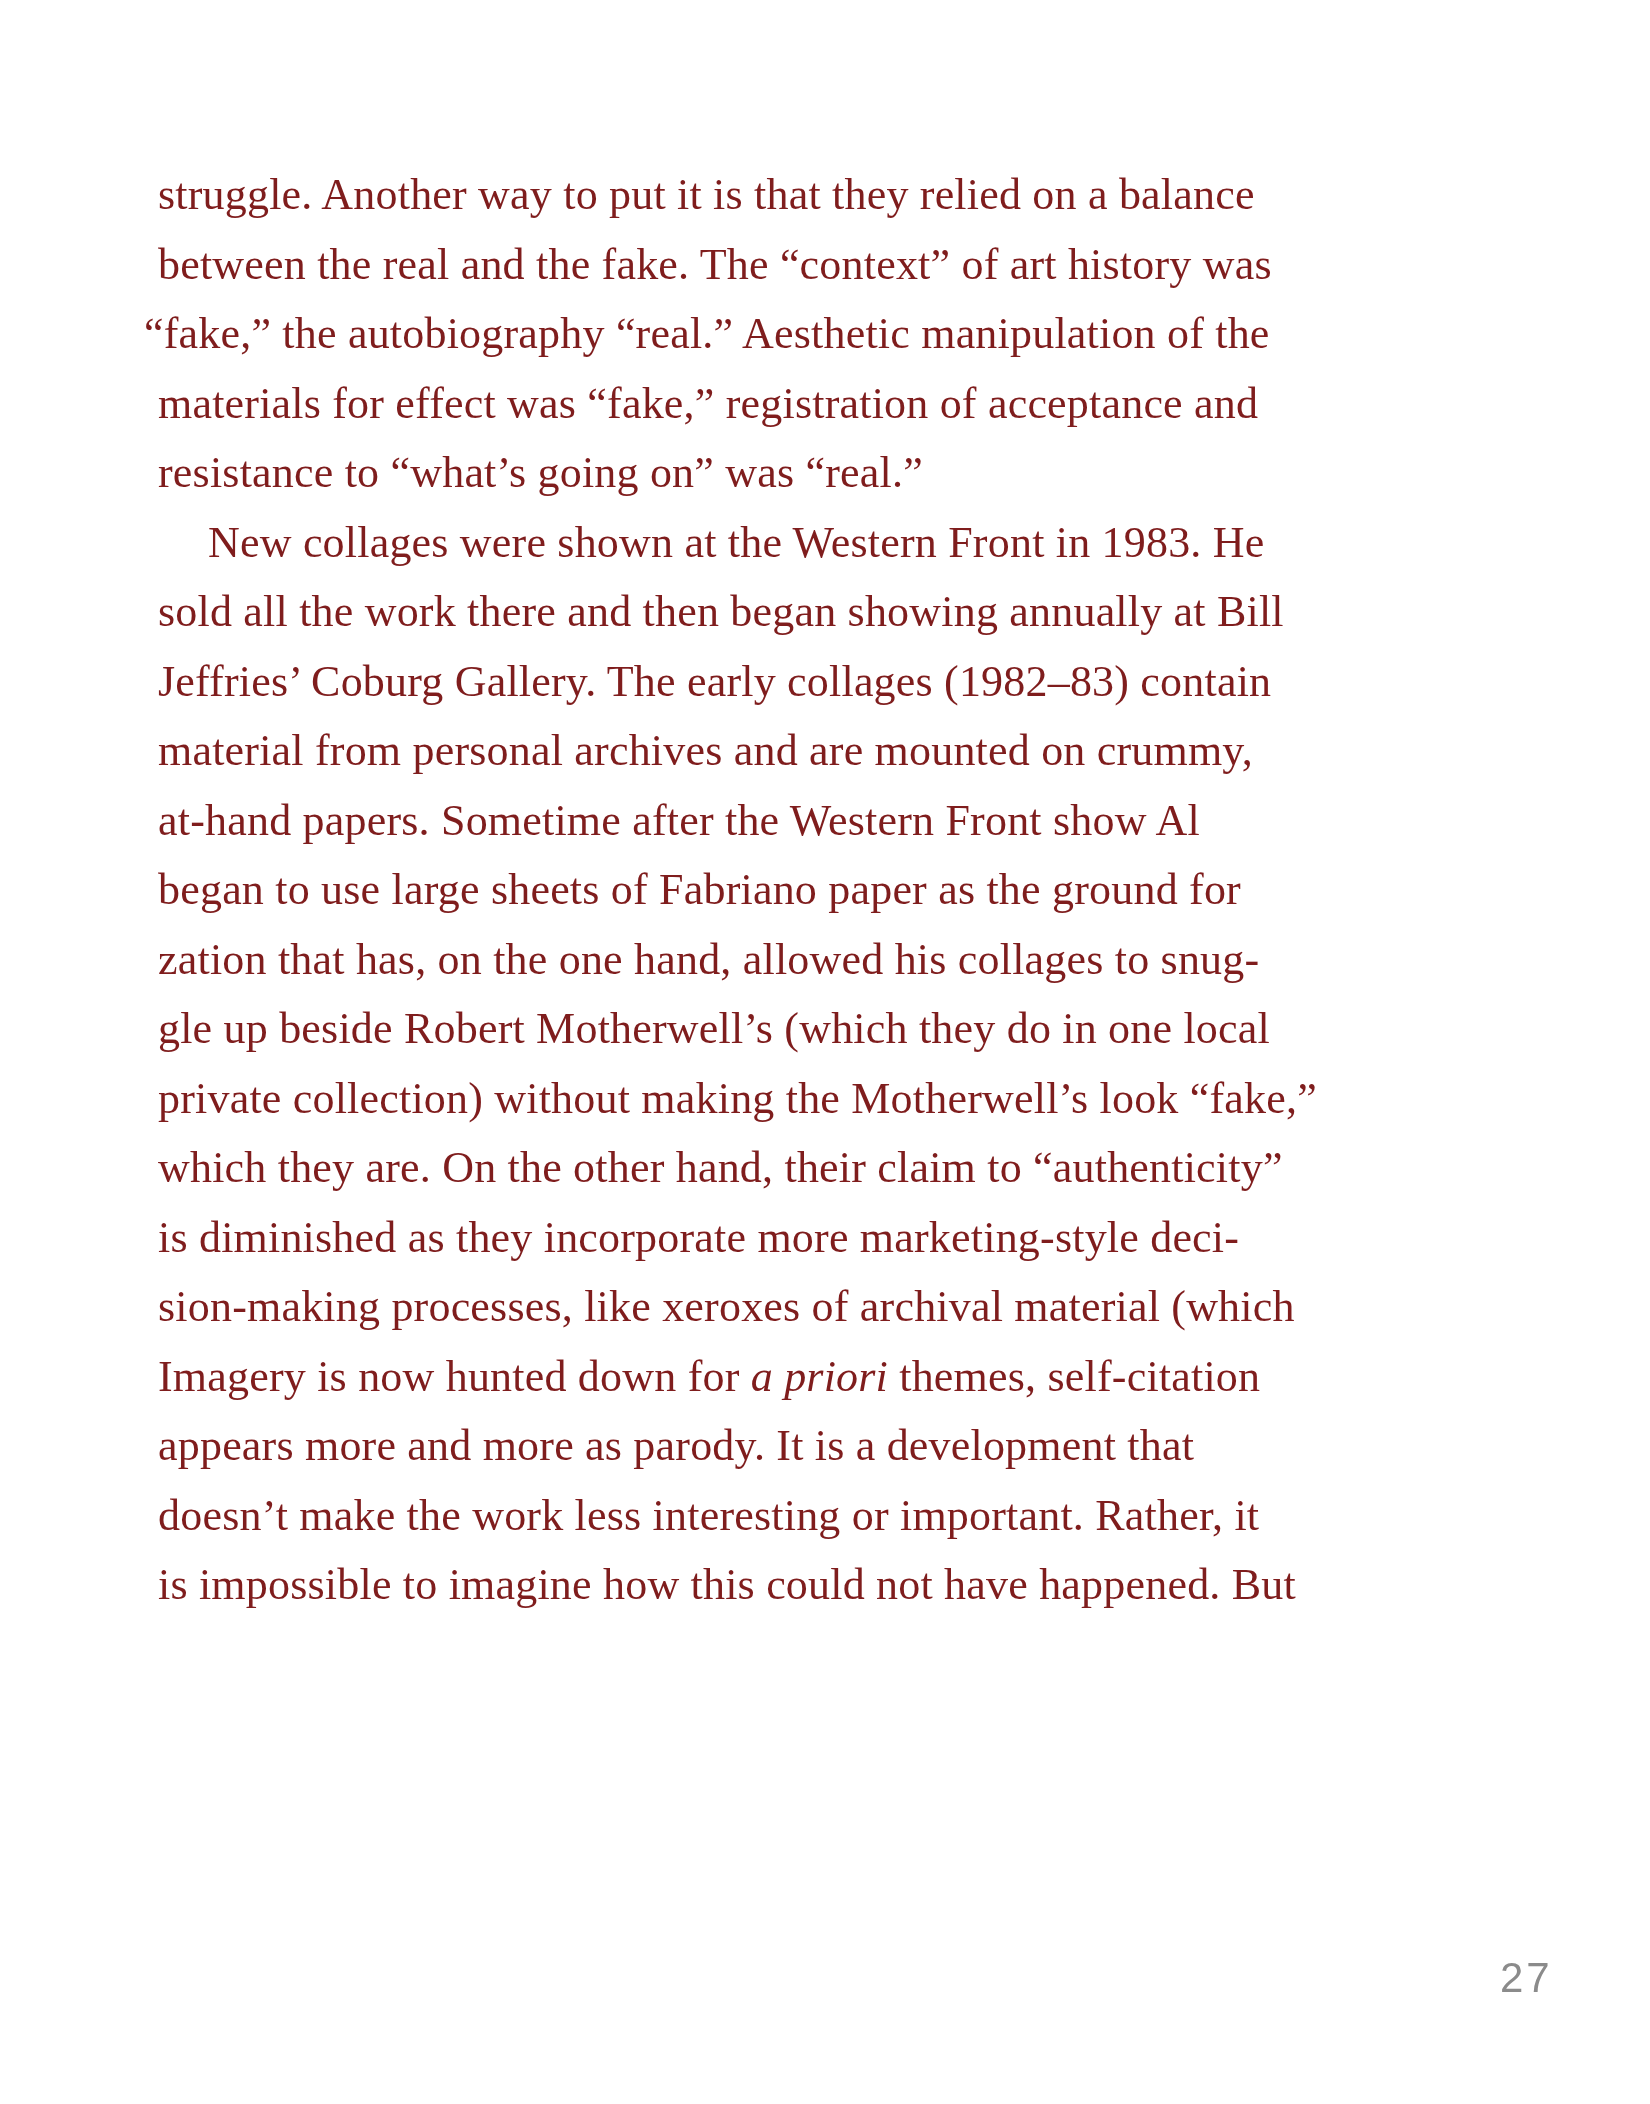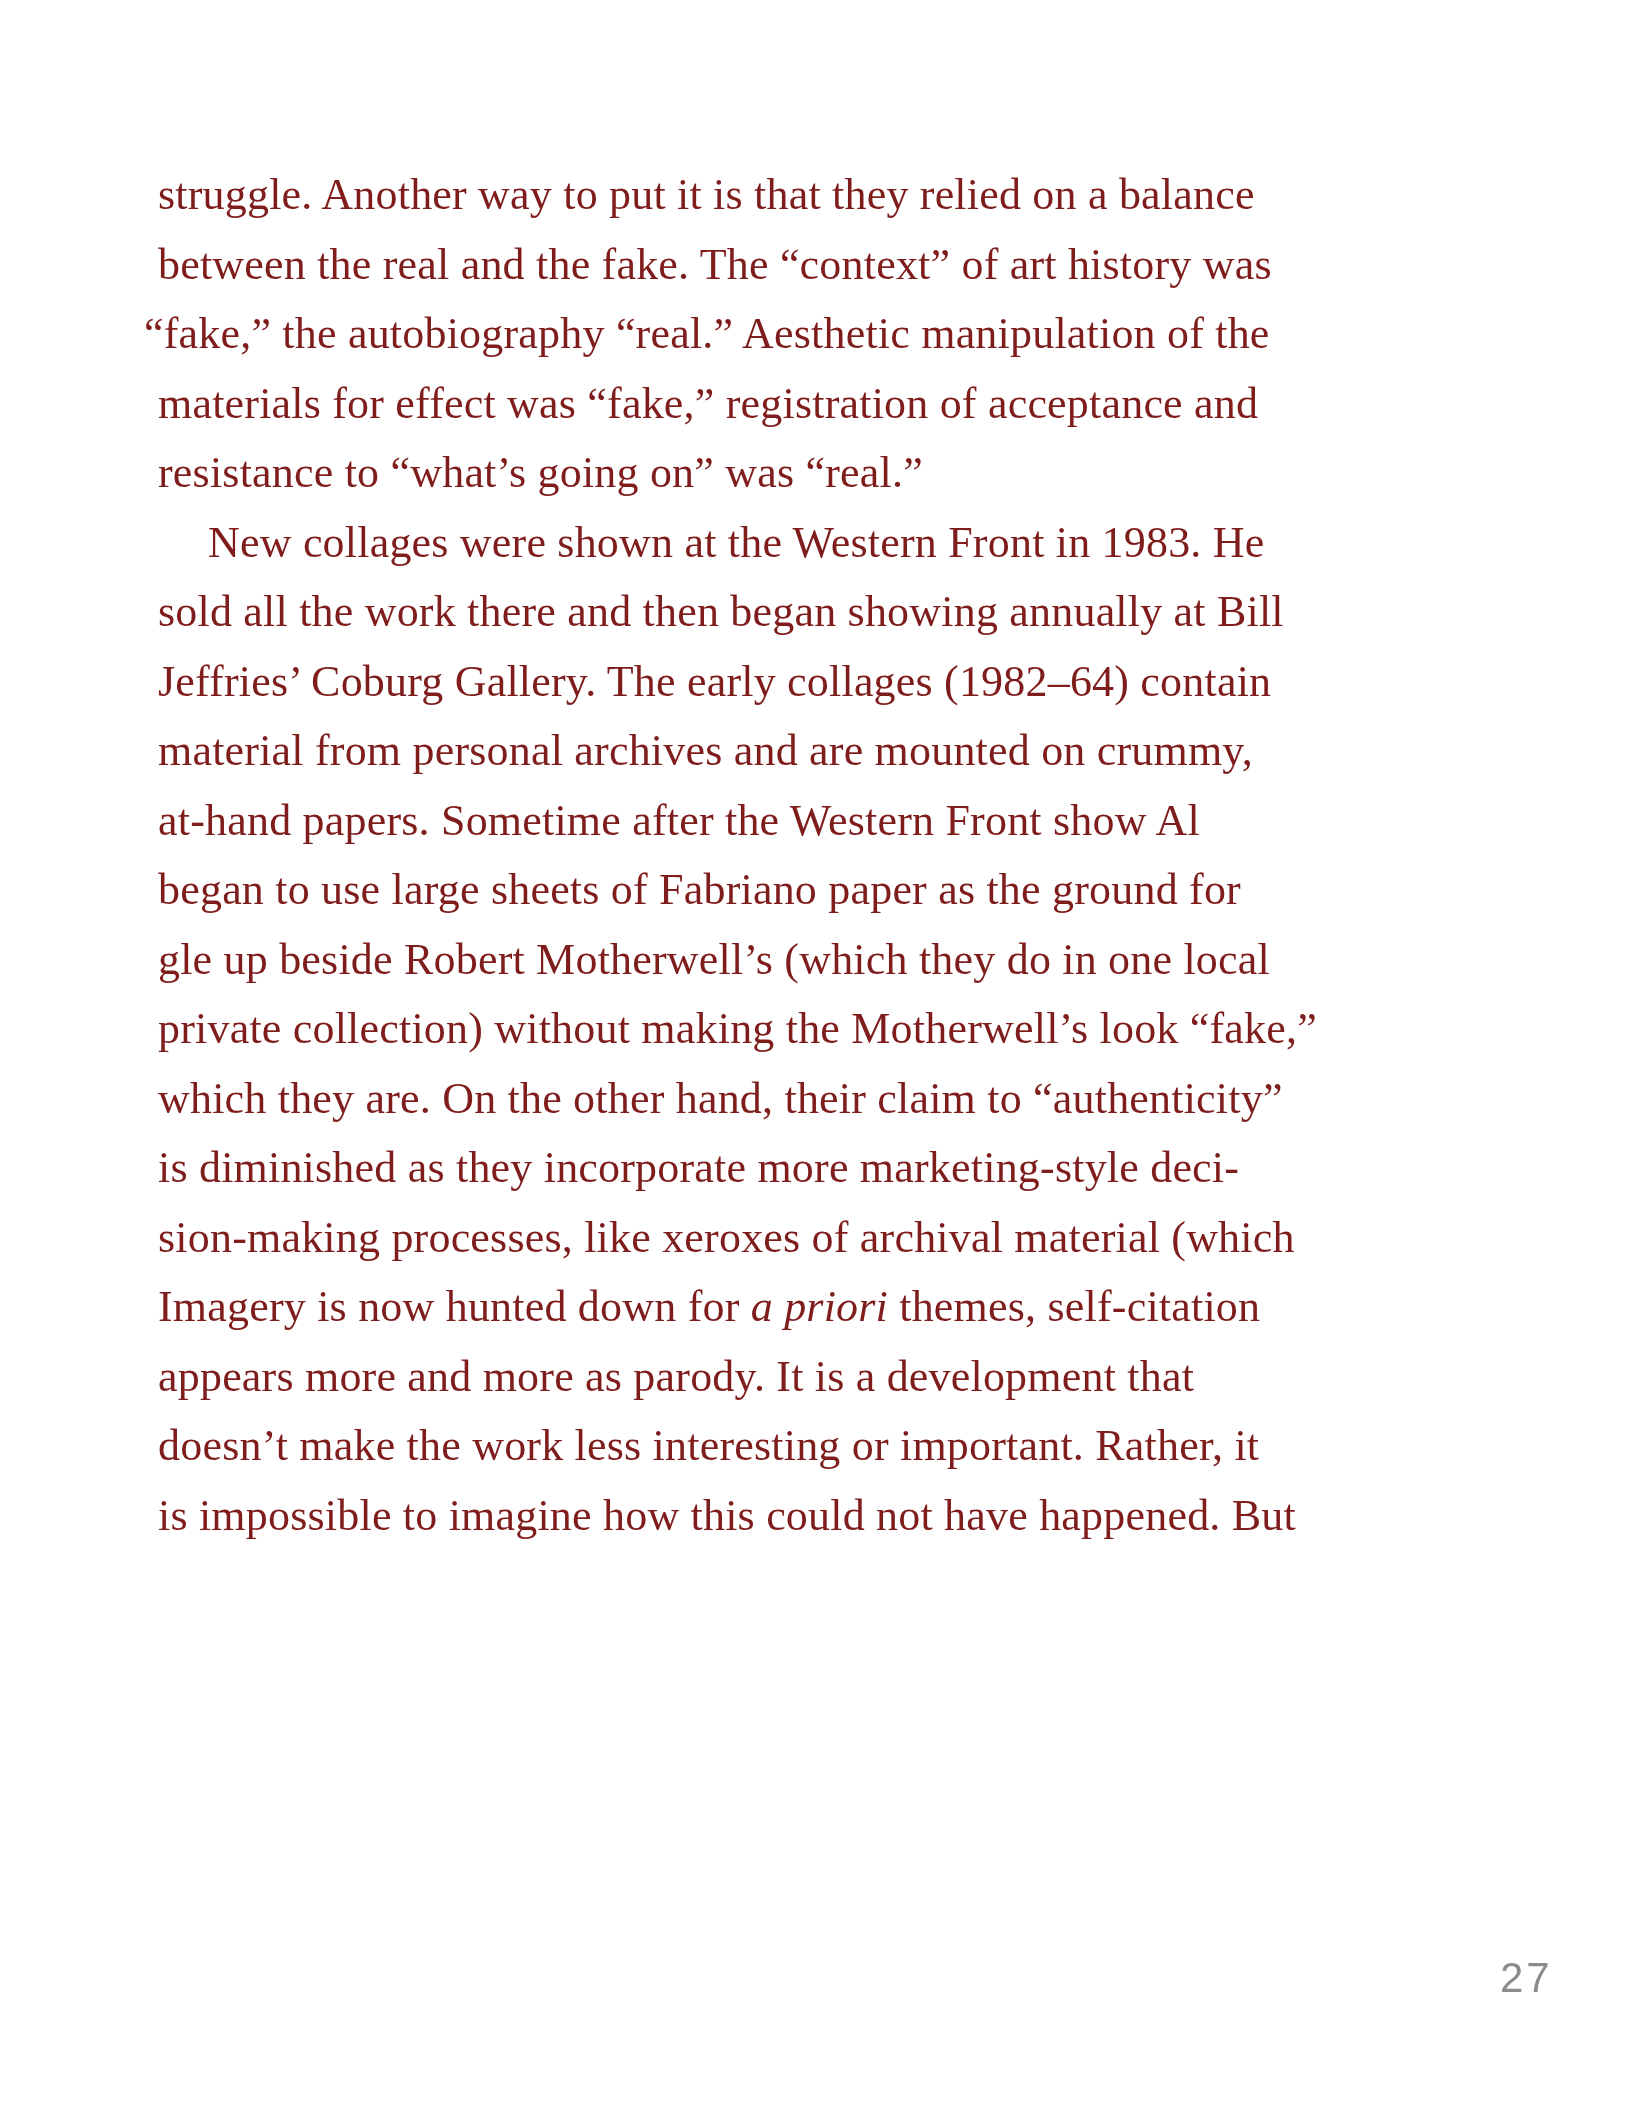--- a/index.html
+++ b/index.html
@@ -55,24 +55,25 @@
 
 <div class="page">
   <main class="text-block">
       <div class="line"><span class="seg">struggle. Another way to put it is that they relied on a balance</span></div>
       <div class="line"><span class="seg">between the real and the fake. The “context” of art history was</span></div>
       <div class="line hang"><span class="seg">“fake,” the autobiography “real.” Aesthetic manipulation of the</span></div>
       <div class="line"><span class="seg">materials for effect was “fake,” registration of acceptance and</span></div>
       <div class="line"><span class="seg">resistance to “what’s going on” was “real.”</span></div>
       <div class="line indent"><span class="seg">New collages were shown at the Western Front in 1983. He</span></div>
       <div class="line"><span class="seg">sold all the work there and then began showing annually at Bill</span></div>
-      <div class="line"><span class="seg">Jeffries’ Coburg Gallery. The early collages (1982–64) contain</span></div>
+      <div class="line"><span class="seg">Jeffries’ Coburg Gallery. The early collages (1982–83) contain</span></div>
       <div class="line"><span class="seg">material from personal archives and are mounted on crummy,</span></div>
       <div class="line"><span class="seg">at-hand papers. Sometime after the Western Front show Al</span></div>
       <div class="line"><span class="seg">began to use large sheets of Fabriano paper as the ground for</span></div>
+      <div class="line"><span class="seg">zation that has, on the one hand, allowed his collages to snug-</span></div>
       <div class="line"><span class="seg">gle up beside Robert Motherwell’s (which they do in one local</span></div>
       <div class="line"><span class="seg">private collection) without making the Motherwell’s look “fake,”</span></div>
       <div class="line"><span class="seg">which they are. On the other hand, their claim to “authenticity”</span></div>
       <div class="line"><span class="seg">is diminished as they incorporate more marketing-style deci-</span></div>
       <div class="line"><span class="seg">sion-making processes, like xeroxes of archival material (which</span></div>
       <div class="line"><span class="seg">Imagery is now hunted down for </span><span class="seg italic">a priori</span><span class="seg"> themes, self-citation</span></div>
       <div class="line"><span class="seg">appears more and more as parody. It is a development that</span></div>
       <div class="line"><span class="seg">doesn’t make the work less interesting or important. Rather, it</span></div>
       <div class="line"><span class="seg">is impossible to imagine how this could not have happened. But</span></div>
     </main>

